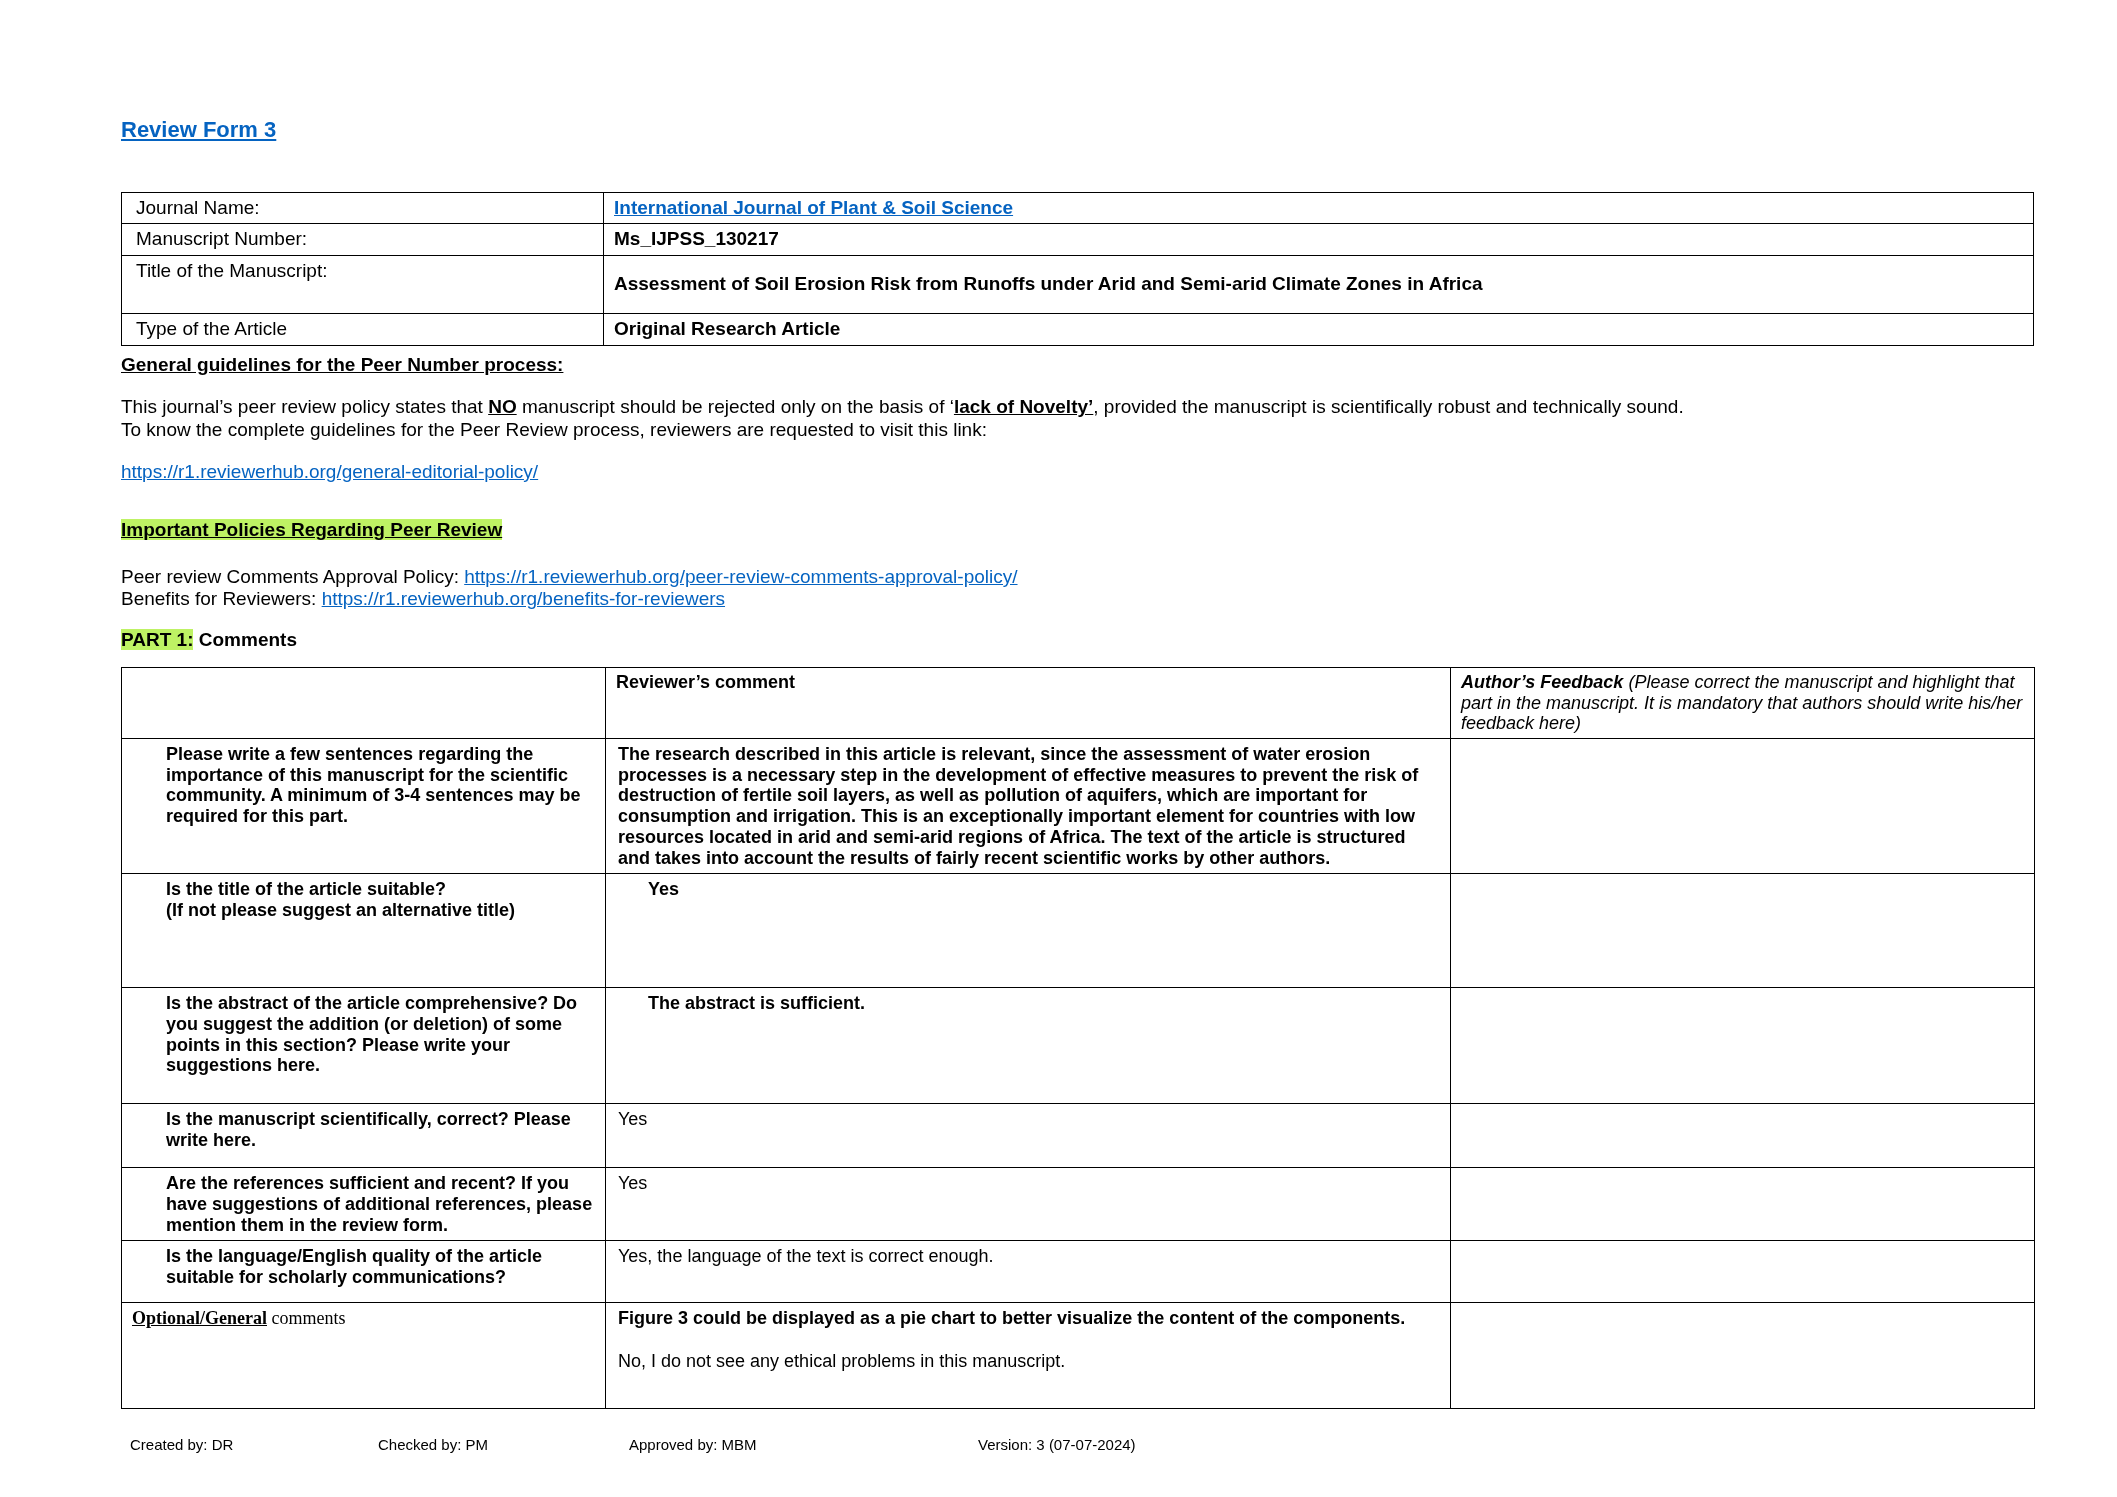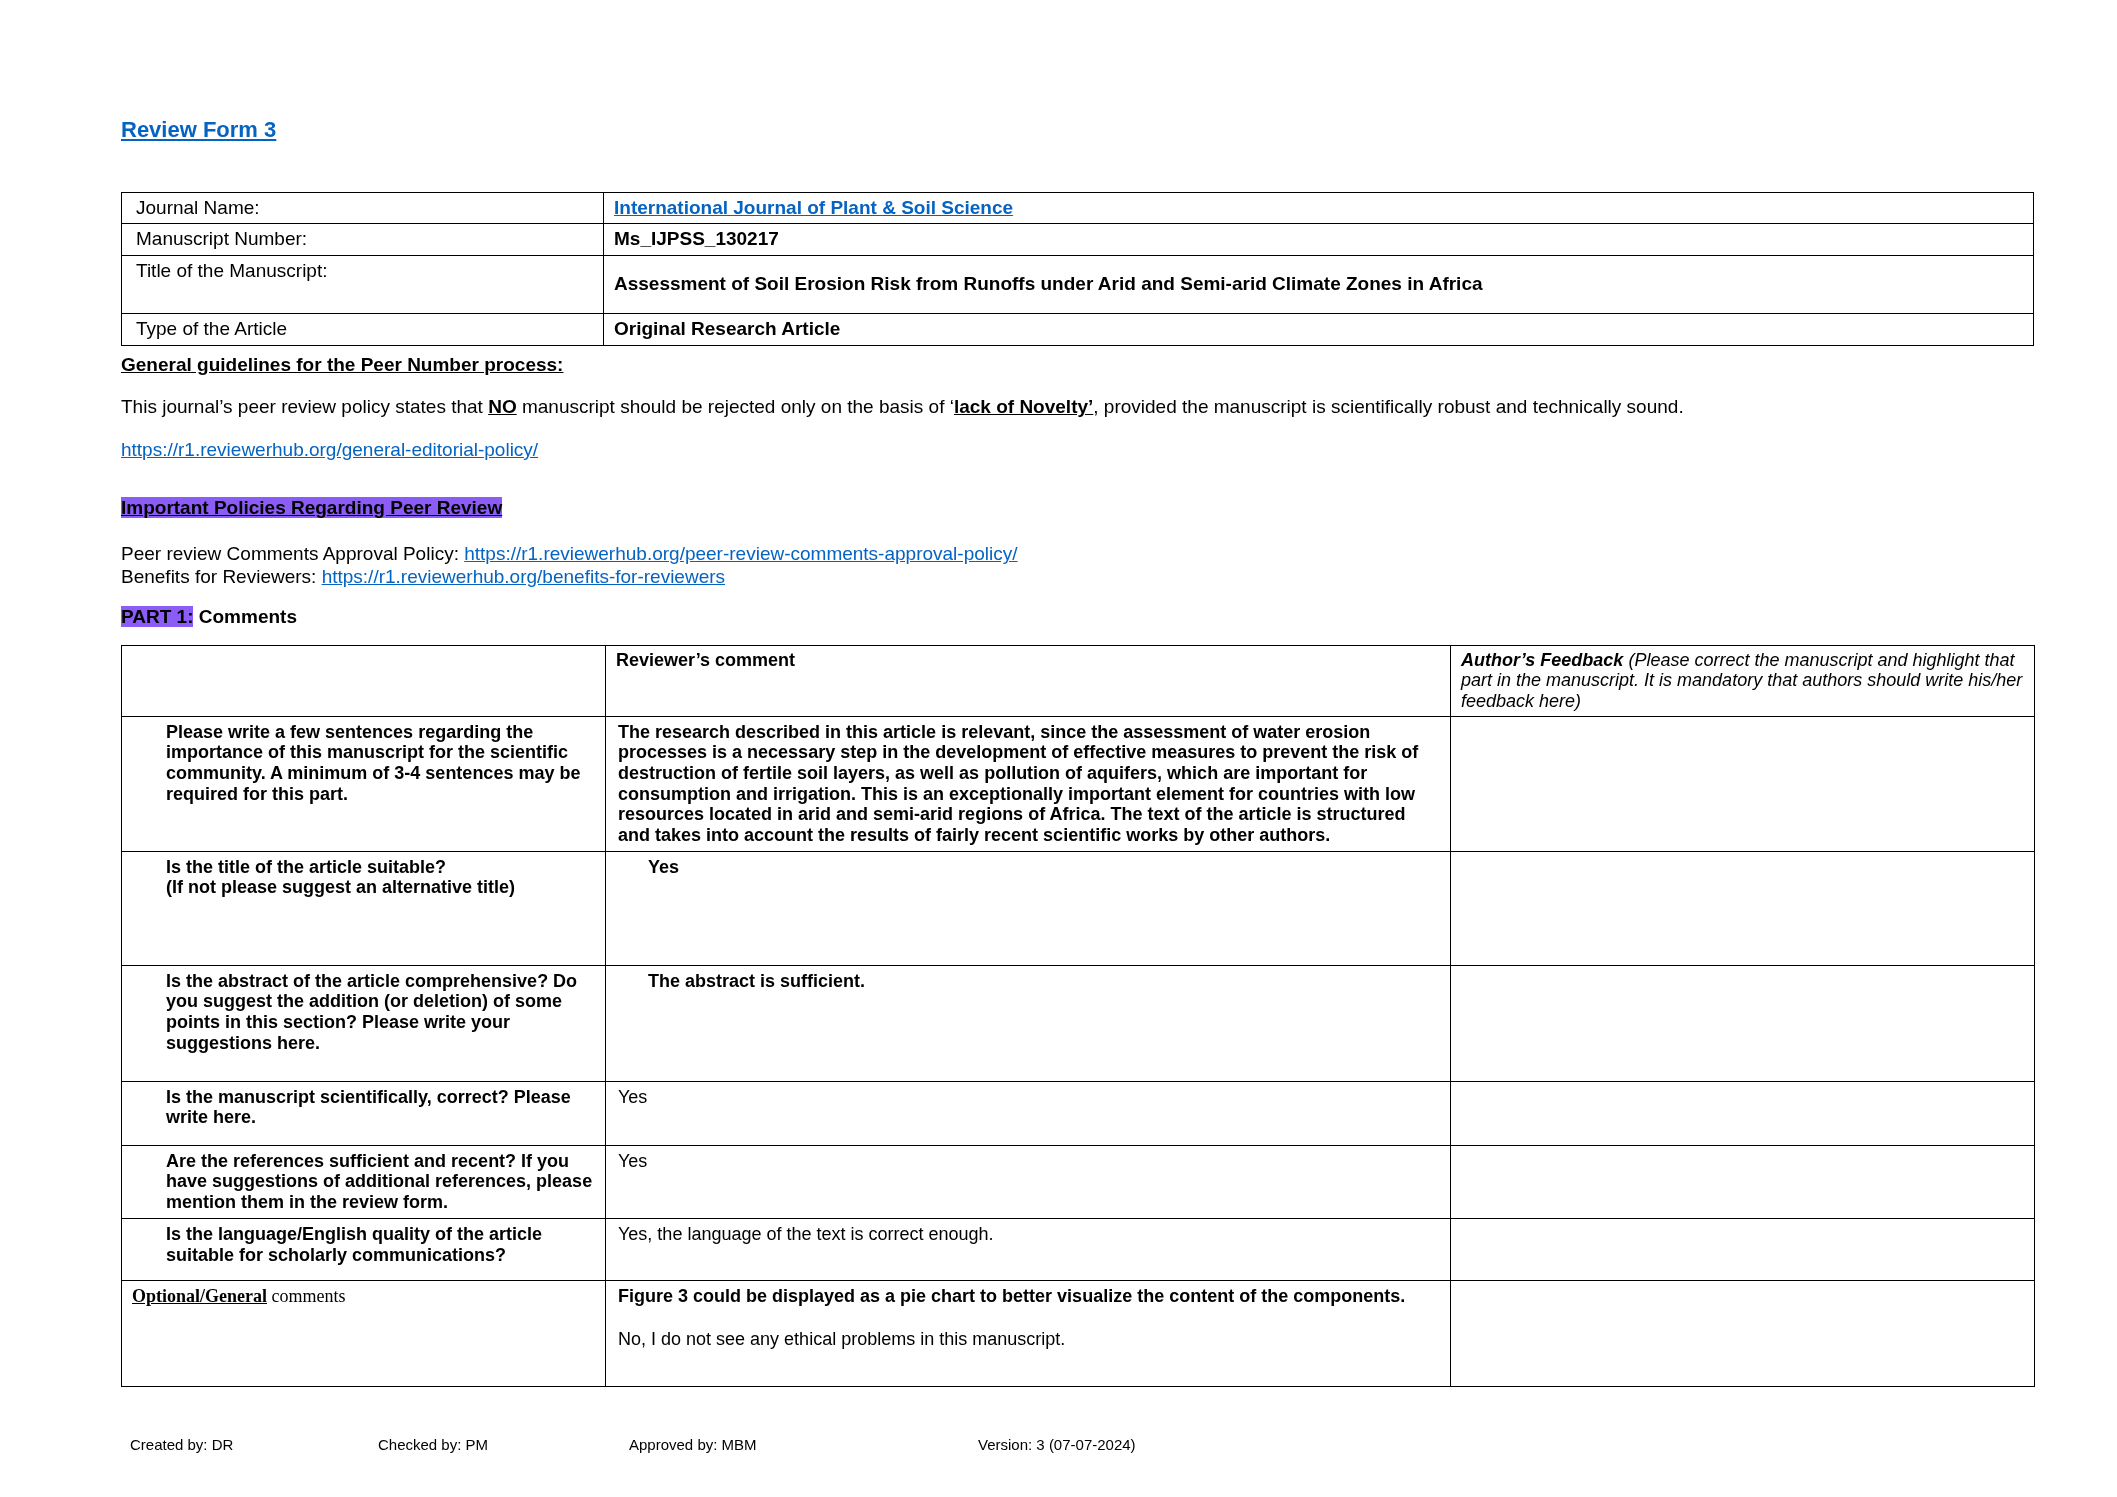--- a/index.html
+++ b/index.html
@@ -10,21 +10,21 @@
     font-size:19px; color:#000; line-height:1.18;
   }
   .content { position:absolute; left:121px; top:117px; width:1913px; }
 
   .doc-title { font-size:22px; font-weight:bold; color:#0563C1; text-decoration:underline; }
 
   .link { color:#0563C1; text-decoration:underline; cursor:pointer; }
   .bold { font-weight:bold; }
   .italic { font-style:italic; }
   .underline { text-decoration:underline; }
-  .hl { background:#8b5cf6; }
+  .hl { background:#bef264; }
 
   table { border-collapse:collapse; width:100%; table-layout:fixed; }
   td { border:1px solid #000; vertical-align:top; padding:4px 10px; }
 
   
   .t1 { margin-top:49px; font-size:19px; }
   .t1 .lbl { padding-left:14px; }
   .t1 .val { font-weight:bold; }
   .t1 tr.tr1 { height:28px; }
   .t1 tr.tr2 { height:27px; }
@@ -96,20 +96,21 @@
       <td class="lbl">Type of the Article</td>
       <td class="val">Original Research Article</td>
     </tr>
   </tbody>
     </table>
 
   <div class="sec-heading">General guidelines for the Peer Number process:</div>
 
   <div class="policy-para">
     <div><span>This journal’s peer review policy states that </span><span class="bold underline">NO</span><span> manuscript should be rejected only on the basis of ‘</span><span class="bold underline">lack of Novelty’</span><span>, provided the manuscript is scientifically robust and technically sound.</span></div>
+    <div>To know the complete guidelines for the Peer Review process, reviewers are requested to visit this link:</div>
   </div>
 
   <div class="policy-link-line">
     <a class="link">https://r1.reviewerhub.org/general-editorial-policy/</a>
   </div>
 
   <div class="imp-heading">
     <span class="hl">Important Policies Regarding Peer Review</span>
   </div>
 

